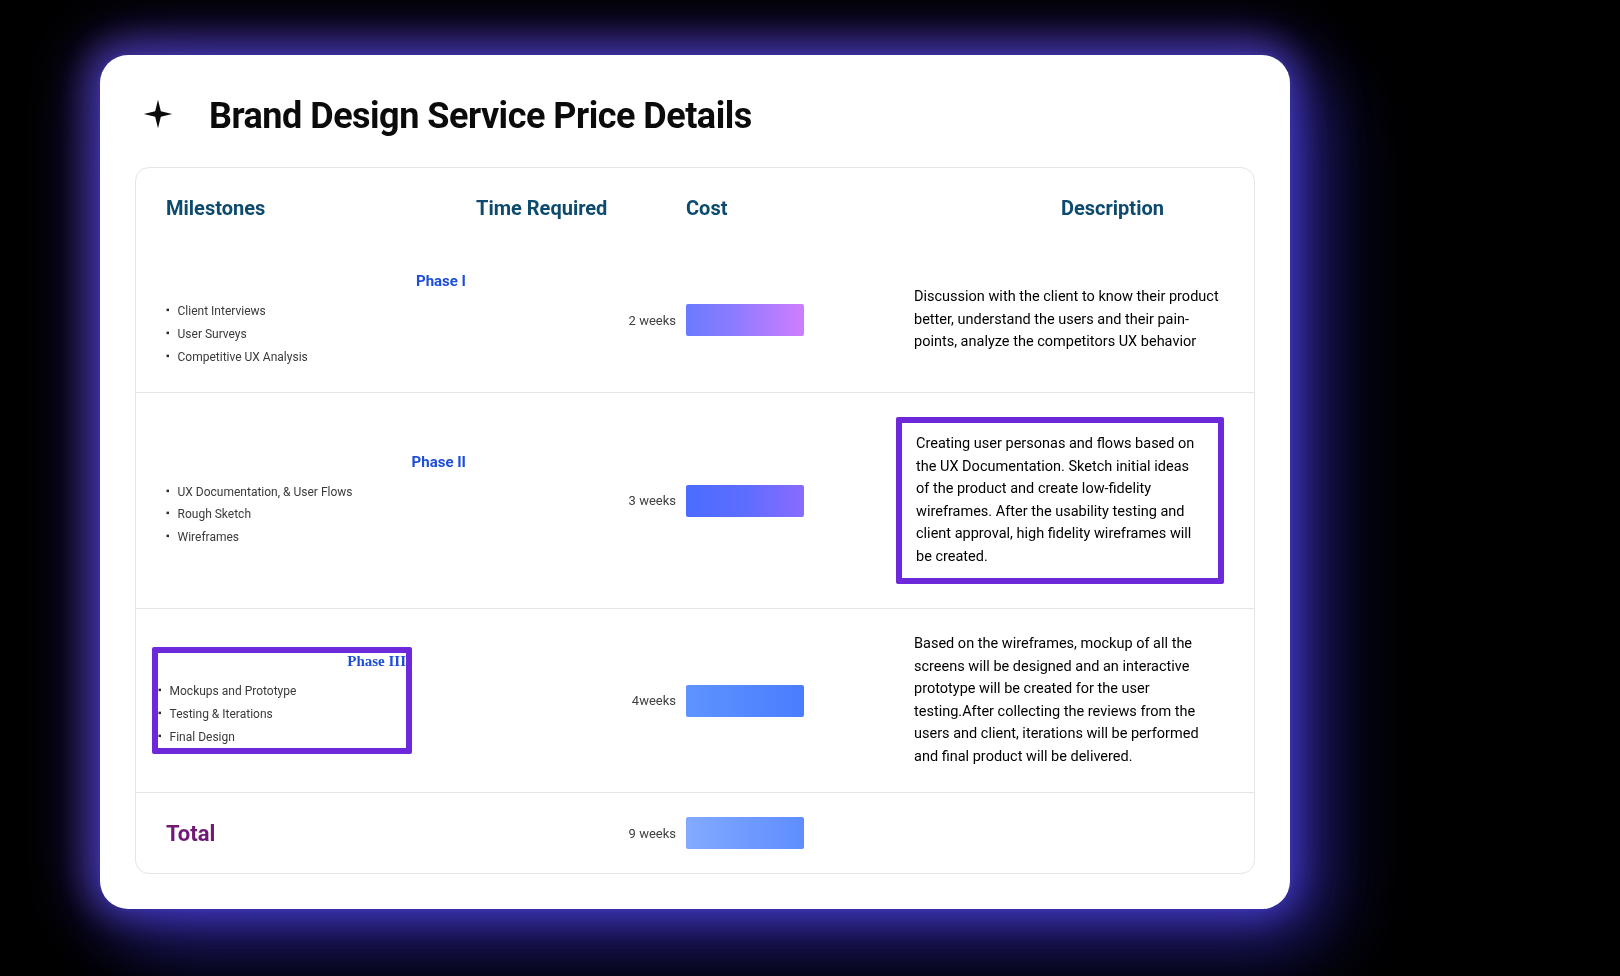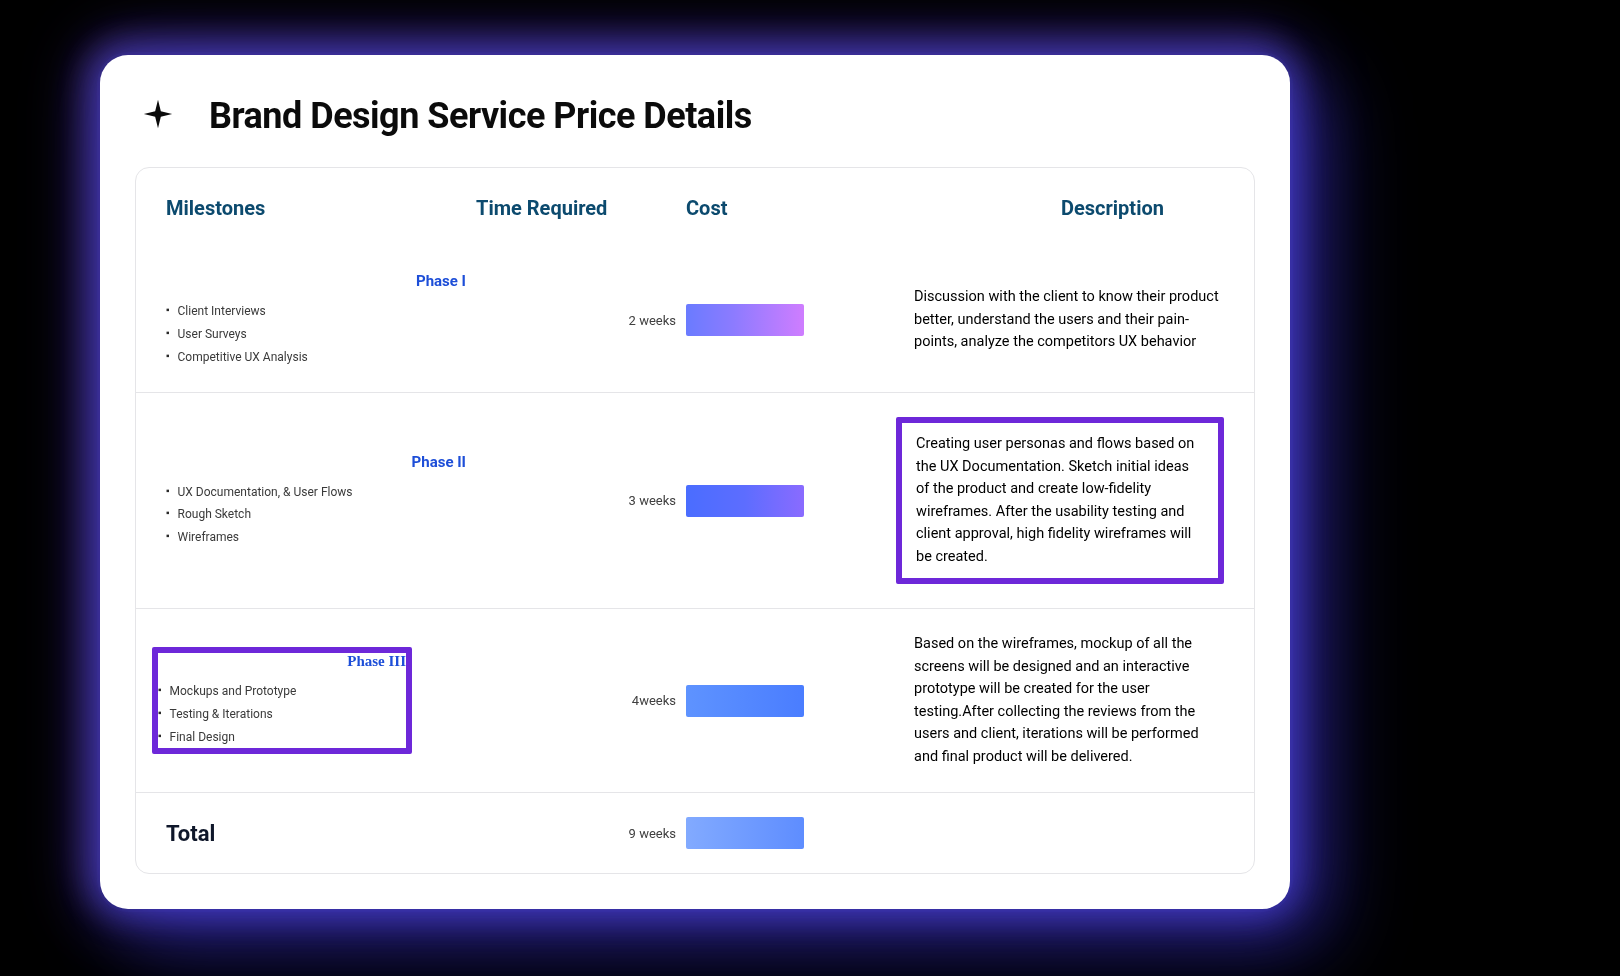--- a/index.html
+++ b/index.html
@@ -92,21 +92,21 @@
   }
   .desc {
     font-size: 14.5px;
     color: #000000;
     line-height: 1.55;
     padding-right: 4px;
   }
   .total-label {
     font-size: 22px;
     font-weight: 700;
-    color: #0f172a;
+    color: #701a75;
   }
   .highlight-box {
     border: 6px solid #6d28d9;
     border-radius: 2px;
     padding: 10px 14px;
   }
   .highlight-left-wrap {
     padding: 0;
     margin-left: -14px;
   }

